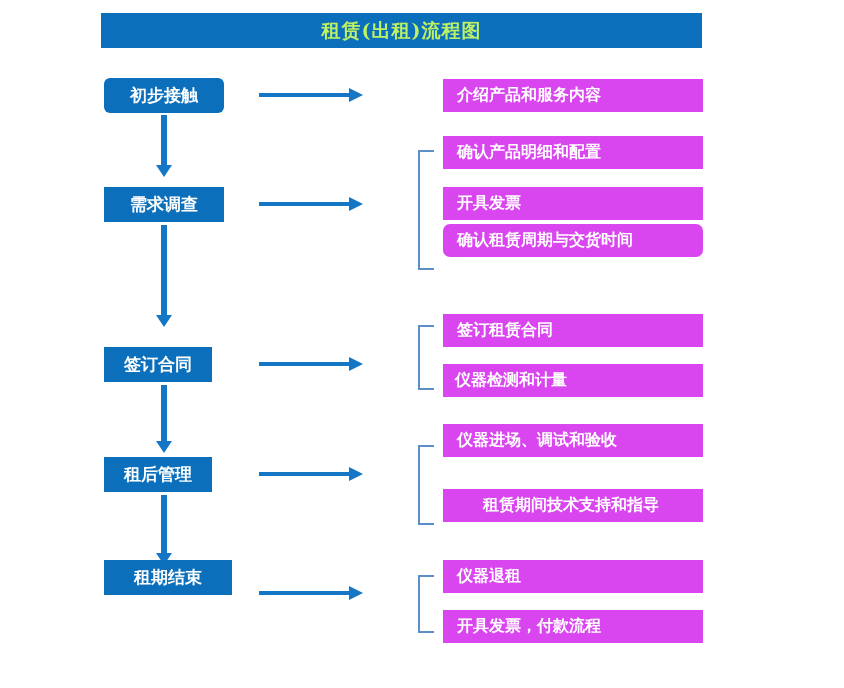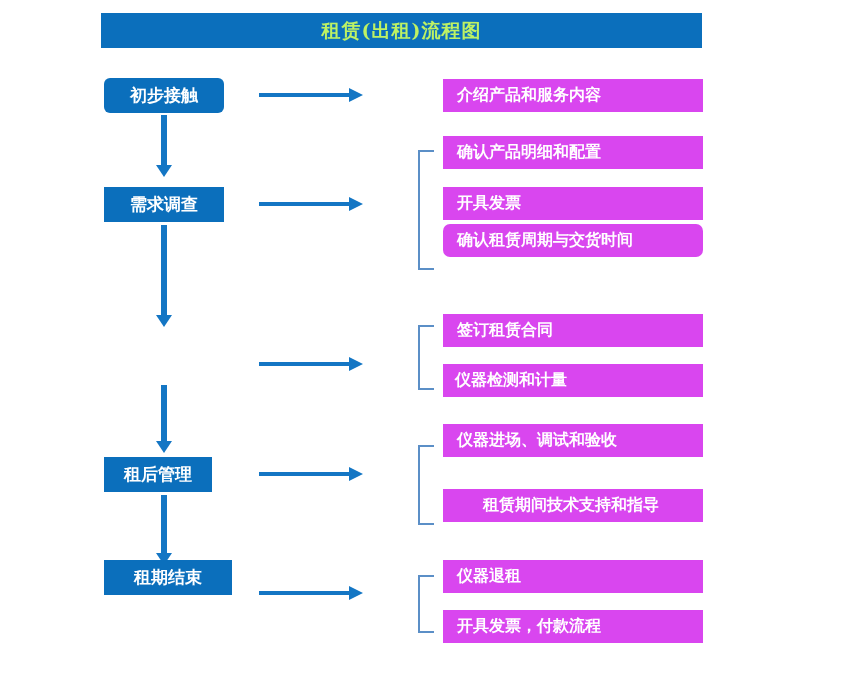--- a/index.html
+++ b/index.html
@@ -161,20 +161,21 @@
 
   <div class="detail-box" style="top:136px;">确认产品明细和配置</div>
   <div class="detail-box" style="top:187px;">开具发票</div>
   <div class="detail-box" style="top:224px;border-radius:7px;">确认租赁周期与交货时间</div>
 
   <div class="v-arrow" style="left:156px; top:225px; height:120px;">
     <div class="shaft" style="height:90px;"></div>
     <div class="head" style="top:90px;"></div>
   </div>
 
+  <div class="stage-box" style="left:104px; top:347px; width:108px;">签订合同</div>
 
   <div class="h-arrow" style="left:259px; top:357px;">
     <div class="shaft"></div>
     <div class="head"></div>
   </div>
 
   <div class="bracket" style="left:418px; top:325px; height:65px;"></div>
 
   <div class="detail-box" style="top:314px;">签订租赁合同</div>
   <div class="detail-box" style="top:364px;padding-left:12px;">仪器检测和计量</div>

